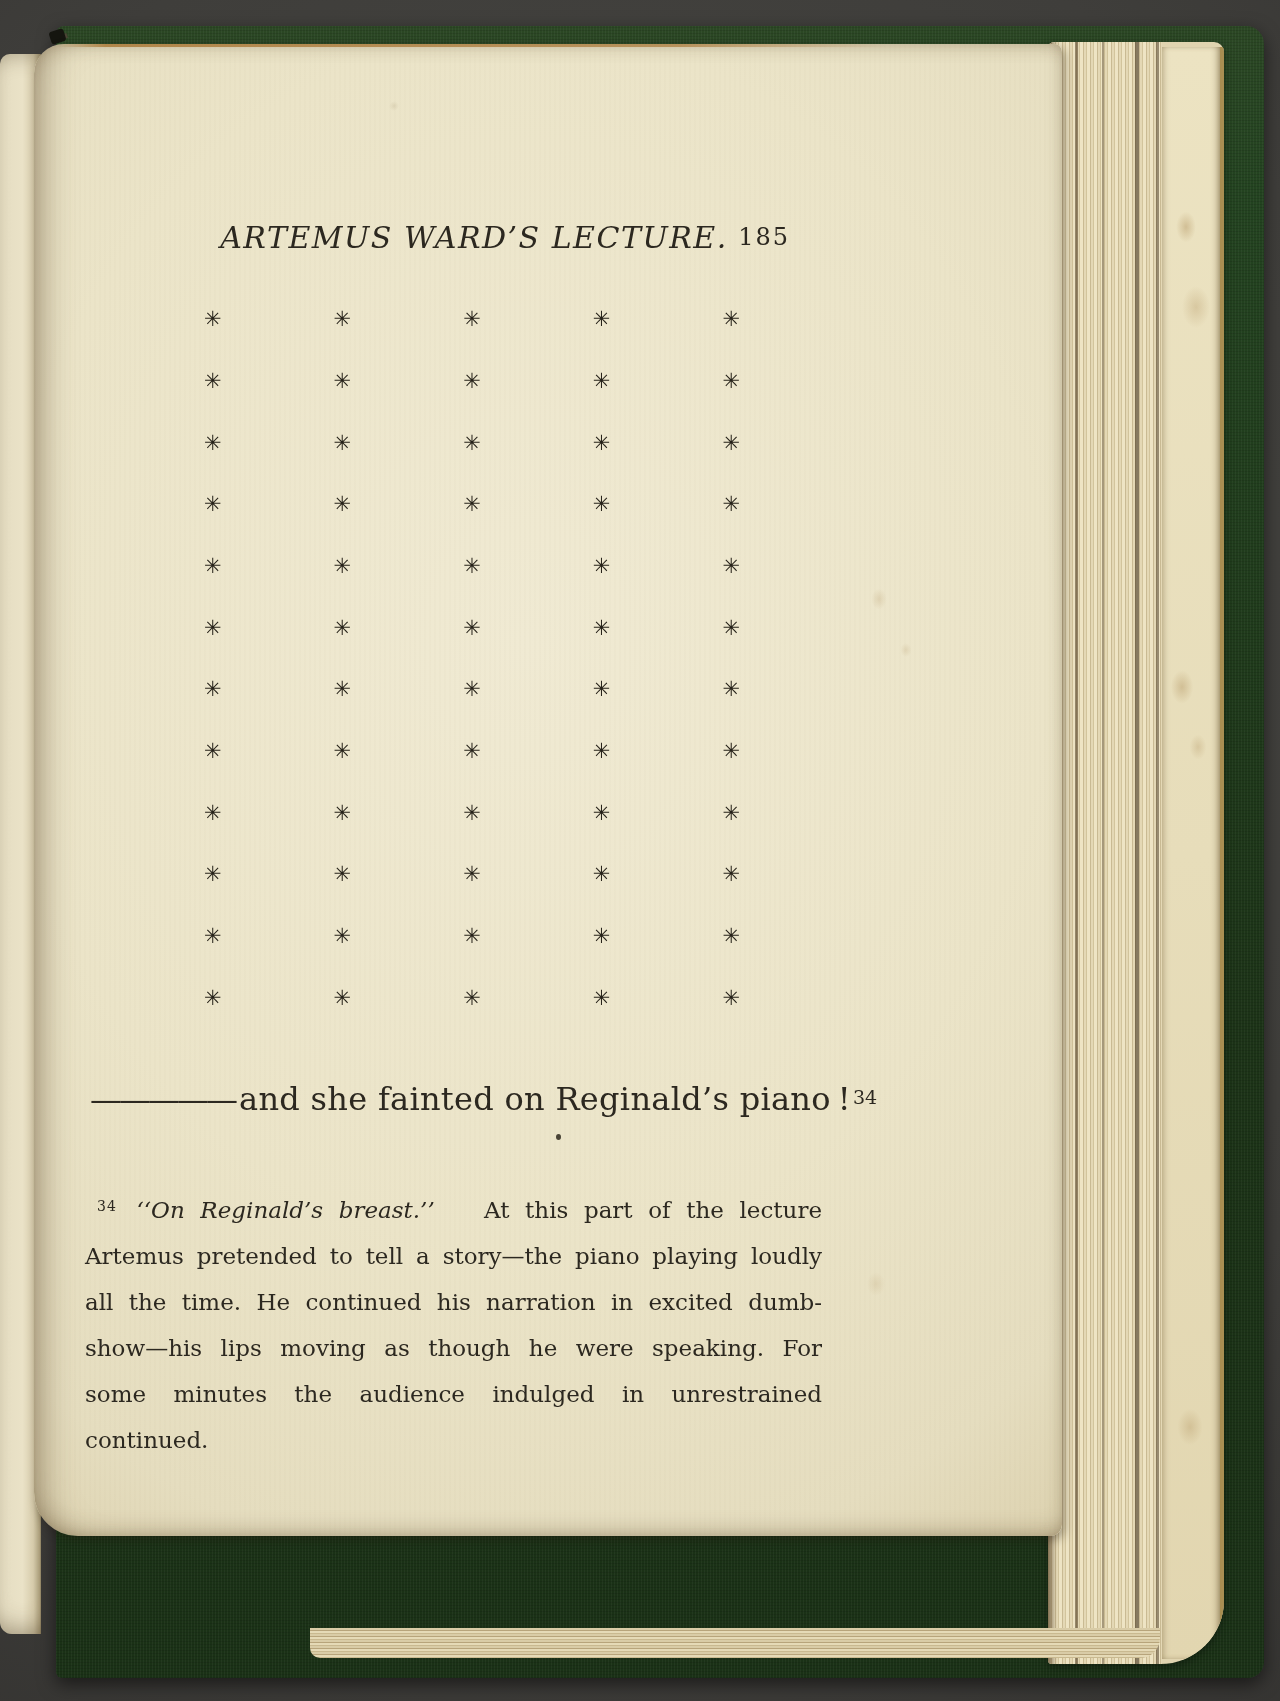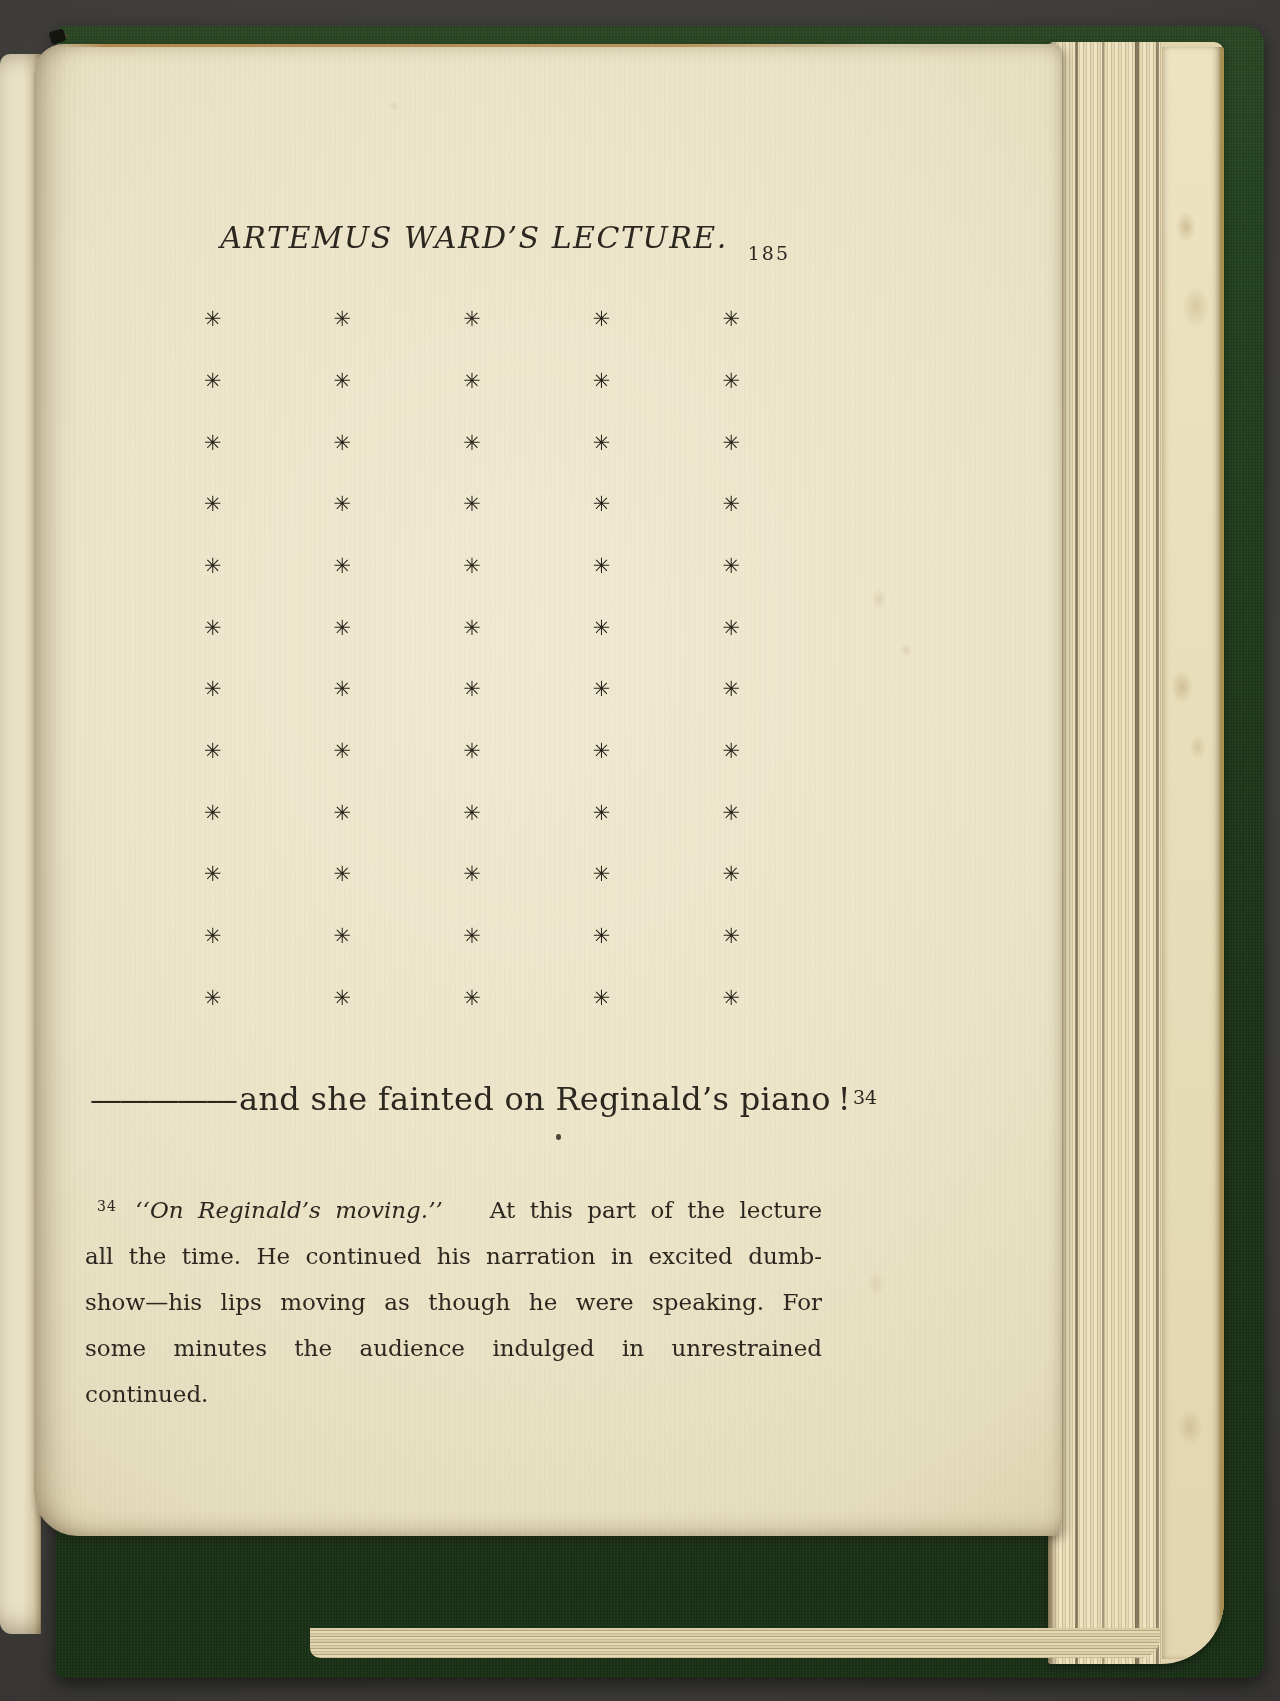--- a/index.html
+++ b/index.html
@@ -88,21 +88,21 @@
     background:linear-gradient(90deg, rgba(172,124,58,0) 0%, rgba(172,124,58,.85) 6%, rgba(172,124,58,.7) 75%, rgba(172,124,58,0) 100%);
   }
   
   .title{
     position:absolute;left:160px;top:176px;width:560px;
     text-align:center;font-style:italic;font-size:30px;letter-spacing:1.5px;
     white-space:nowrap;
   }
   .pagenum{
     position:absolute;left:676px;top:179px;width:80px;
-    text-align:right;font-size:19px;letter-spacing:2px;margin-top:19px;
+    text-align:right;font-size:24px;letter-spacing:2px;
   }
   .ast-grid{
     position:absolute;left:114px;top:245px;width:648px;height:740px;
     display:grid;justify-items:center;align-items:center;
   }
   .ast{
     font-family:"DejaVu Sans", sans-serif;
     font-size:21px;color:#262219;line-height:1;
   }
   .main-line{
@@ -213,23 +213,24 @@
         <span class="ast">✳</span>
       </div>
 
     <div class="main-line"><span class="dashes">—————</span><span>and she fainted on Reginald’s piano</span><span class="excl">!</span><sup>34</sup></div>
 
     <div class="stray-dot"></div>
 
     <div class="footnote">
       <div class="fn-line fn-first">
         <sup class="fn-marker">34</sup>
-        <span class="fn-italic">‘‘On Reginald’s moving.’’</span>
+        <span class="fn-italic">‘‘On Reginald’s breast.’’</span>
         <span class="fn-gap"></span>
         <span>At this part of the lecture</span>
       </div>
+      <div class="fn-line">Artemus pretended to tell a story—the piano playing loudly</div>
       <div class="fn-line">all the time.  He continued his narration in excited dumb-</div>
       <div class="fn-line">show—his lips moving as though he were speaking.  For</div>
       <div class="fn-line">some minutes the audience indulged in unrestrained continued.</div>
     </div>
 
   </div>
 </div>
 
 </body></html>

